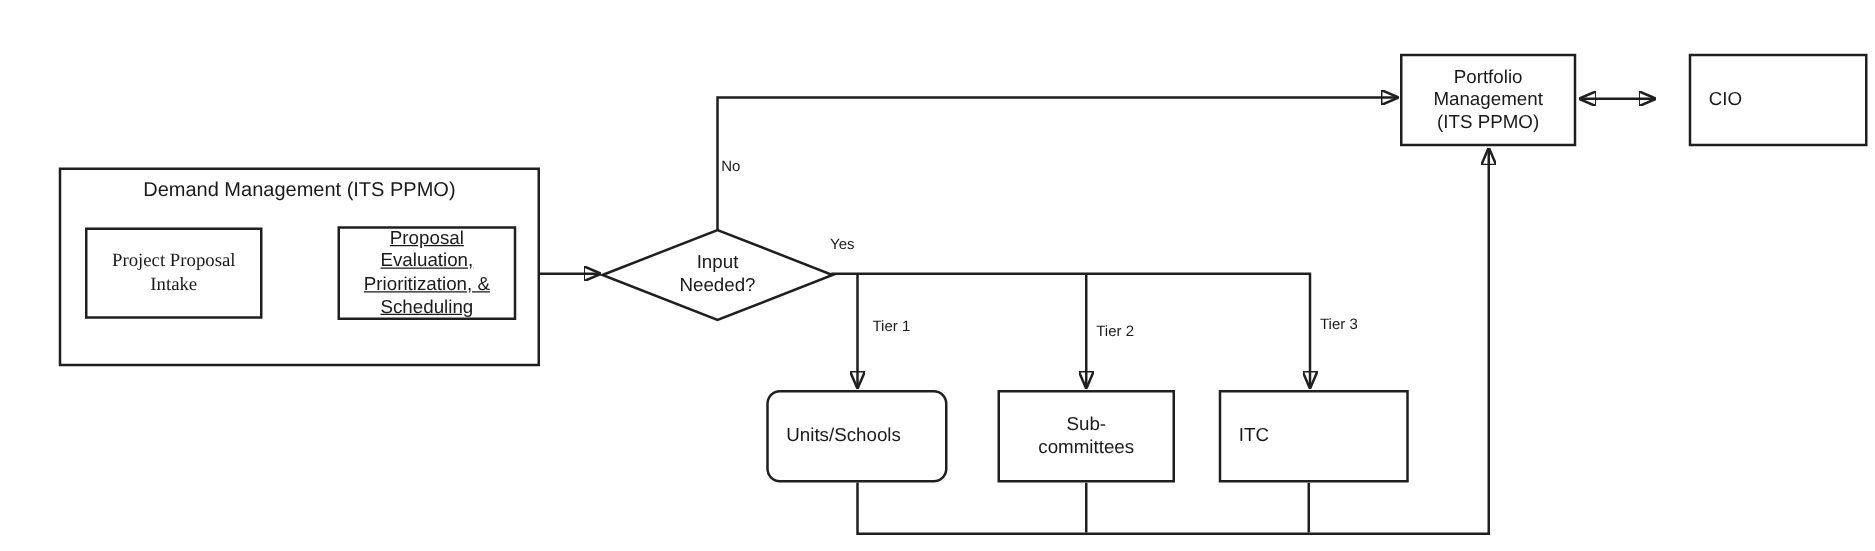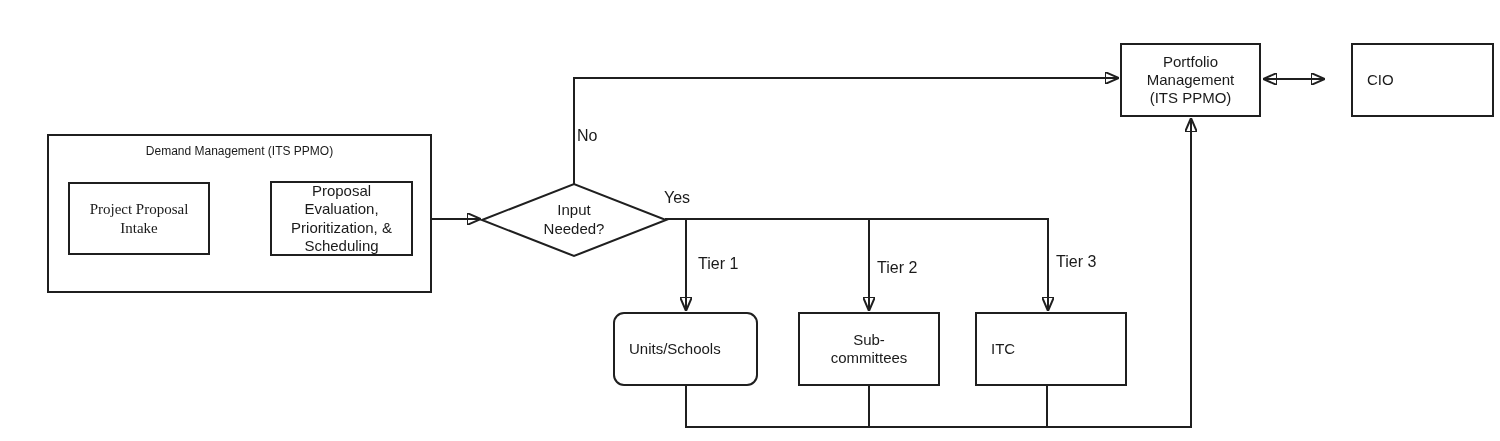--- a/index.html
+++ b/index.html
@@ -40,43 +40,43 @@
     left: 47px; top: 134px;
     width: 385px; height: 159px;
     background: var(--bg);
     border: 2px solid var(--line);
   }
   .group-title {
     position: absolute;
     left: 0; top: 8px;
     width: 100%;
     text-align: center;
-    font-size: 12px;
+    font-size: 16px;
   }
   .node-intake       { left: 68px;   top: 182px; width: 142px; height: 73px; font-family: Liberation Serif, serif; }
-  .node-evaluation   { left: 270px;  top: 181px; width: 143px; height: 75px; padding: 4px 11px; }
+  .node-evaluation   { left: 270px;  top: 181px; width: 143px; height: 75px; padding: 4px 11px; text-decoration: underline; }
   .node-units        { left: 613px;  top: 312px; width: 145px; height: 74px; border-radius: 11px; }
   .node-subcommittees{ left: 798px;  top: 312px; width: 142px; height: 74px; padding: 4px 24px; }
   .node-itc          { left: 975px;  top: 312px; width: 152px; height: 74px; }
   .node-portfolio    { left: 1120px; top: 43px;  width: 141px; height: 74px; }
   .node-cio          { left: 1327px; top: 43px;  width: 143px; height: 74px; margin-left: 24px; }
   .decision-label {
     position: absolute;
     left: 529px; top: 184px;
     width: 90px; height: 72px;
     display: flex;
     align-items: center;
     justify-content: flex-start;
     text-align: center;
     font-size: 15px;
     line-height: 1.25;
   }
   .edge-label {
     position: absolute;
-    font-size: 16px;
+    font-size: 12px;
     line-height: 1.1;
     white-space: nowrap;
   }
   .edge-no    { left: 577px;  top: 127px; }
   .edge-yes   { left: 664px;  top: 189px; }
   .edge-tier1 { left: 698px;  top: 255px; }
   .edge-tier2 { left: 877px;  top: 259px; }
   .edge-tier3 { left: 1056px; top: 253px; }
 </style>
 </head>

